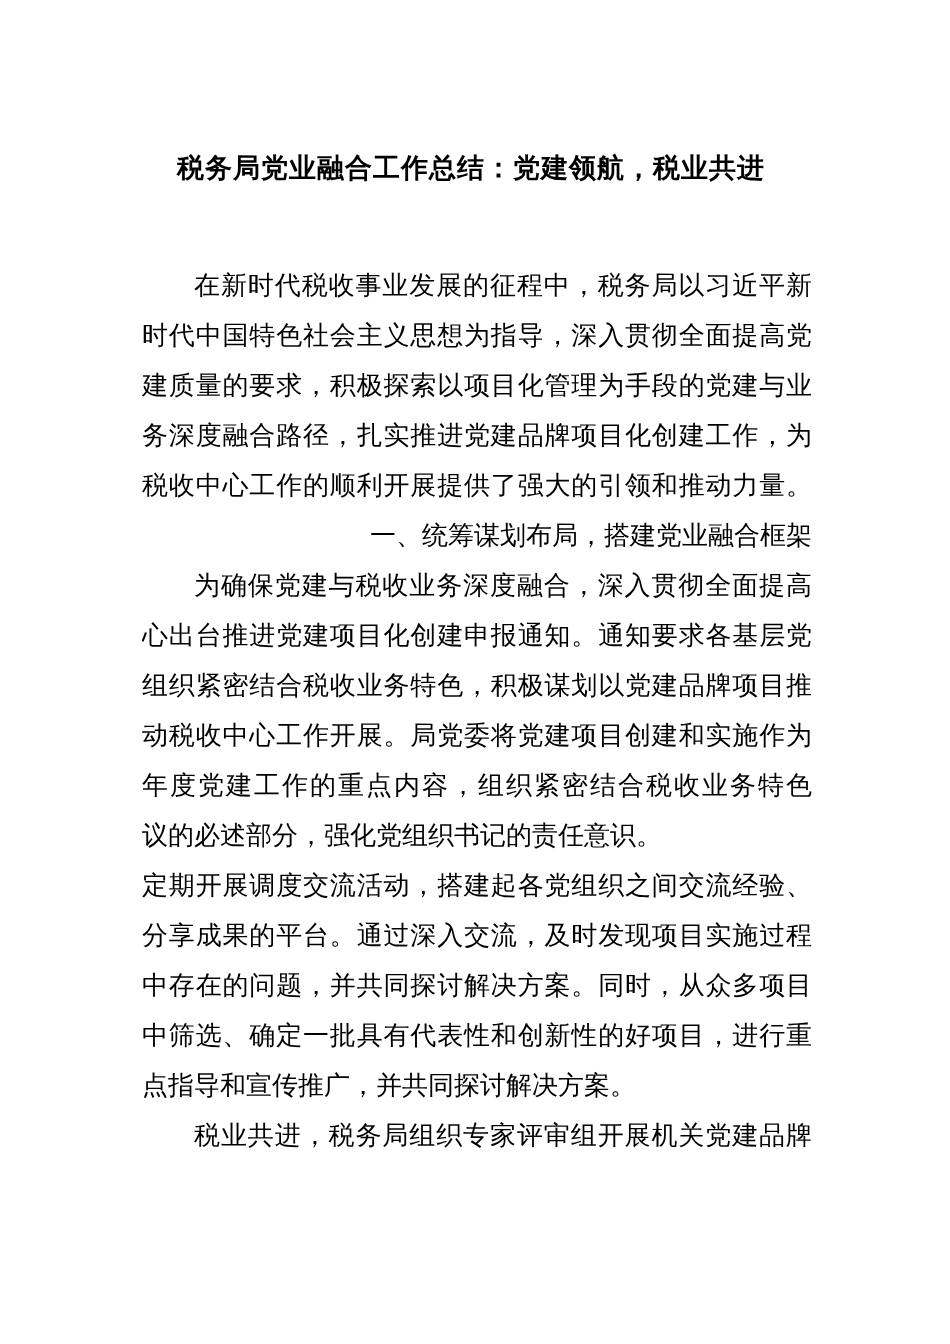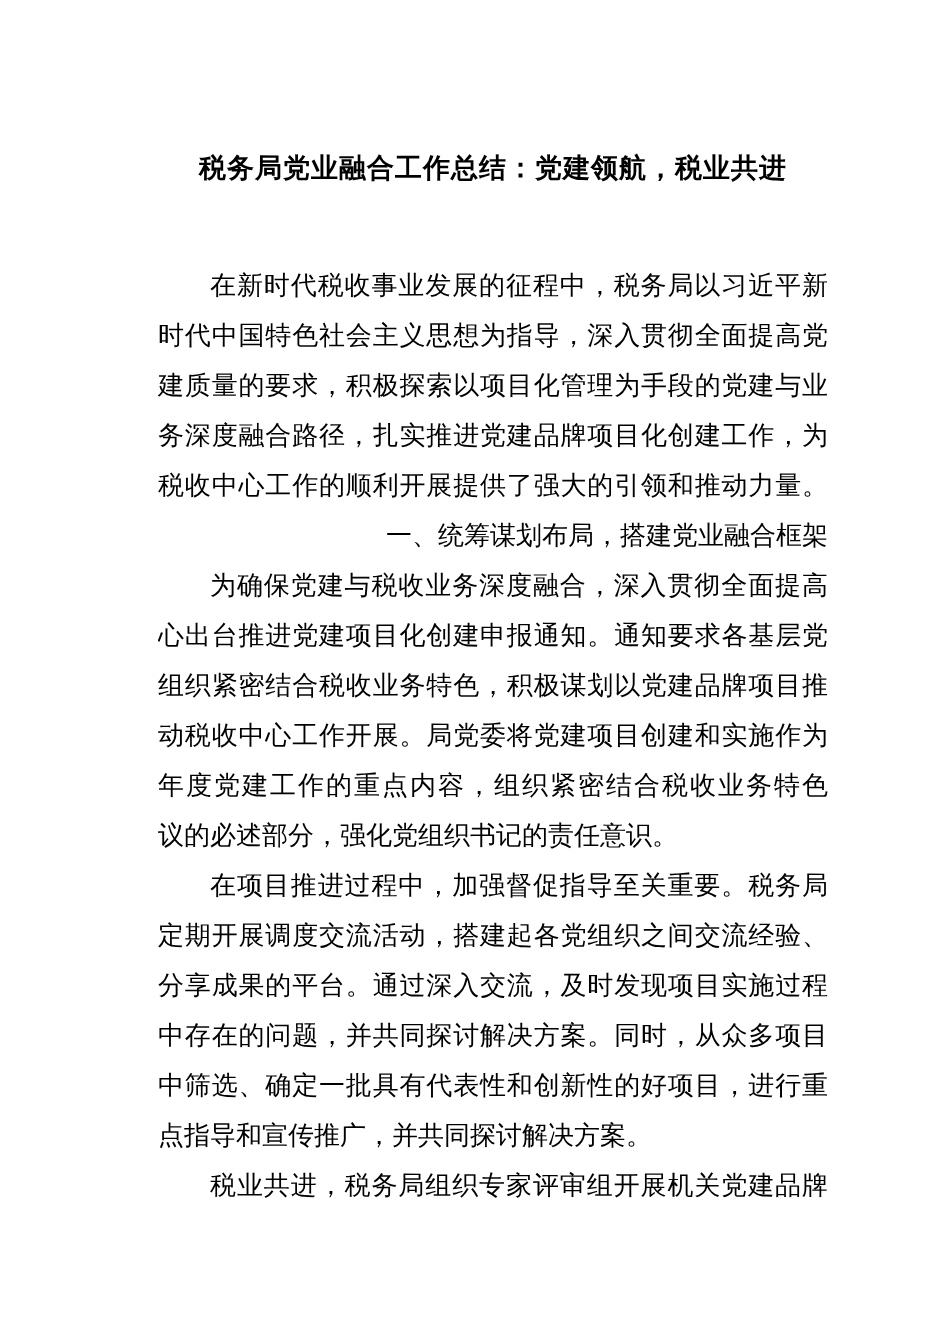--- a/index.html
+++ b/index.html
@@ -12,33 +12,33 @@
     width: 950px;
     height: 1344px;
     background: #ffffff;
     overflow: hidden;
     font-family: "Liberation Serif", serif;
     color: #000000;
   }
   .doc-title {
     position: absolute;
     top: 146px;
-    left: 158px;
+    left: 136px;
     width: 670px;
     text-align: center;
     font-weight: 700;
     font-size: 27px;
     line-height: 44px;
     letter-spacing: 1px;
     white-space: nowrap;
   }
   .doc-body {
     position: absolute;
     top: 261px;
-    left: 158px;
+    left: 142px;
     width: 670px;
   }
   .line {
     height: 50px;
     line-height: 50px;
     font-size: 26px;
     white-space: nowrap;
     overflow: hidden;
     text-align: left;
   }
@@ -66,21 +66,20 @@
       <div class="line fill">建质量的要求，积极探索以项目化管理为手段的党建与业</div>
       <div class="line fill">务深度融合路径，扎实推进党建品牌项目化创建工作，为</div>
       <div class="line fill">税收中心工作的顺利开展提供了强大的引领和推动力量。</div>
       <div class="line indent heading">一、统筹谋划布局，搭建党业融合框架</div>
       <div class="line fill indent">为确保党建与税收业务深度融合，深入贯彻全面提高党</div>
       <div class="line fill">心出台推进党建项目化创建申报通知。通知要求各基层党</div>
       <div class="line fill">组织紧密结合税收业务特色，积极谋划以党建品牌项目推</div>
       <div class="line fill">动税收中心工作开展。局党委将党建项目创建和实施作为</div>
       <div class="line fill">年度党建工作的重点内容，组织紧密结合税收业务特色</div>
       <div class="line">议的必述部分，强化党组织书记的责任意识。</div>
-      <div class="line fill indent">在项目推进过程中，加强督促指导至关重要。税务局</div>
       <div class="line fill">定期开展调度交流活动，搭建起各党组织之间交流经验、</div>
       <div class="line fill">分享成果的平台。通过深入交流，及时发现项目实施过程</div>
       <div class="line fill">中存在的问题，并共同探讨解决方案。同时，从众多项目</div>
       <div class="line fill">中筛选、确定一批具有代表性和创新性的好项目，进行重</div>
       <div class="line">点指导和宣传推广，并共同探讨解决方案。</div>
       <div class="line fill indent">税业共进，税务局组织专家评审组开展机关党建品牌</div>
     </div>
 </div>
 
 </body></html>

